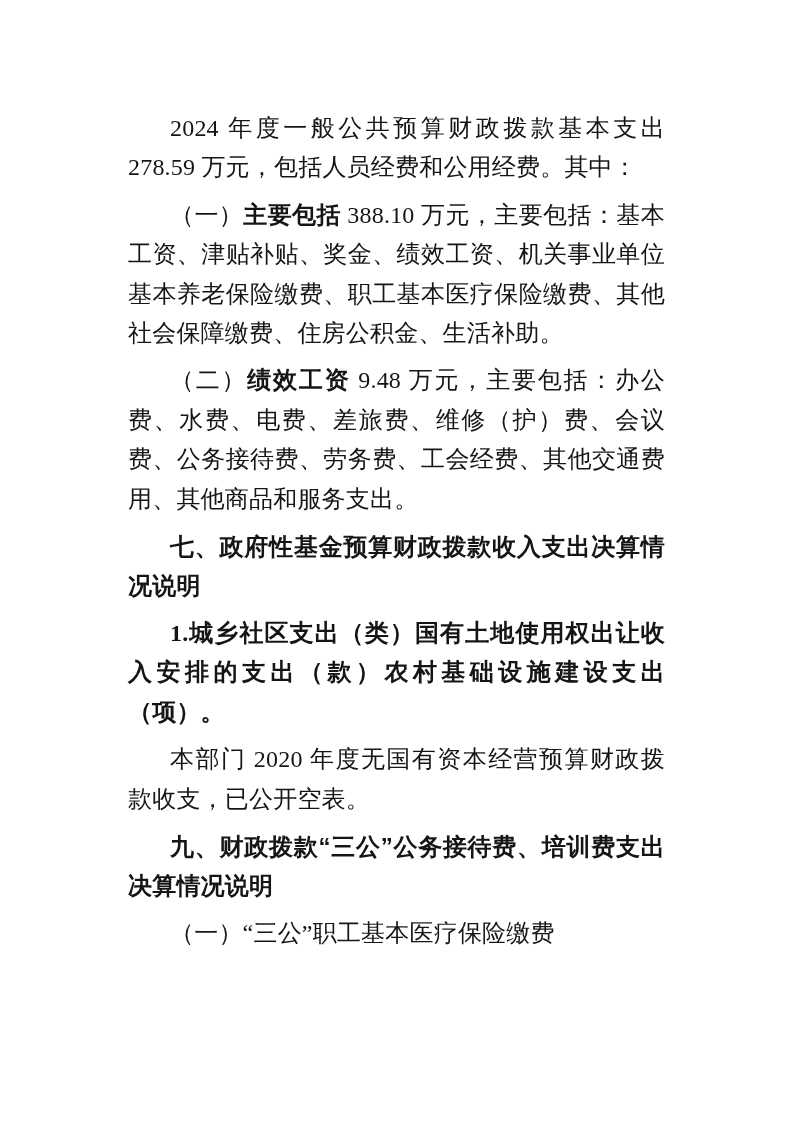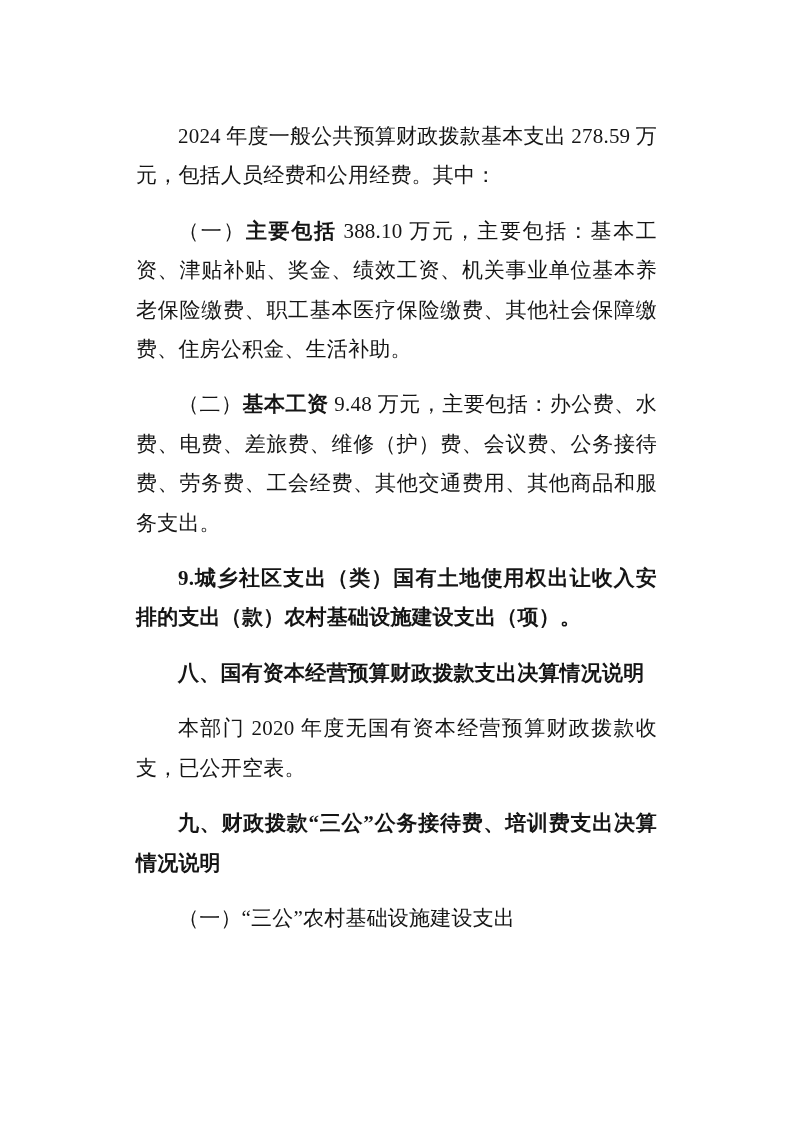--- a/index.html
+++ b/index.html
@@ -11,27 +11,26 @@
     overflow:hidden;
     font-family:"Liberation Serif","DejaVu Serif",serif;
     color:#151515;
   }
   .content{
     position:absolute;
     left:120px;top:101px;
     width:553px;
   }
   .content p{
-    margin:16px;
-    font-size:21px;
+    margin:8px;
+    font-size:24px;
     line-height:39.4px;
     text-align:justify;
     text-indent:42px;
     letter-spacing:0.2px;
-    font-family:Liberation Serif, serif;
   }
   .h-hei{
     font-family:"Liberation Sans","DejaVu Sans",sans-serif;
     font-weight:700;
   }
   .h-kai-bold{
     font-weight:700;
   }
   .h-kai{
     font-weight:400;
@@ -43,29 +42,29 @@
 </head>
 <body>
 
 <div class="page">
   <div class="content">
 
     <p>2024 年度一般公共预算财政拨款基本支出 278.59 万元，包括人员经费和公用经费。其中：</p>
 
     <p><span>（一）</span><span class="b-run">主要包括</span><span> 388.10 万元，主要包括：基本工资、津贴补贴、奖金、绩效工资、机关事业单位基本养老保险缴费、职工基本医疗保险缴费、其他社会保障缴费、住房公积金、生活补助。</span></p>
 
-    <p><span>（二）</span><span class="b-run">基本工资</span><span> 9.48 万元，主要包括：办公费、水费、电费、差旅费、维修（护）费、会议费、公务接待费、劳务费、工会经费、其他交通费用、其他商品和服务支出。</span></p>
+    <p><span>（二）</span><span class="b-run">绩效工资</span><span> 9.48 万元，主要包括：办公费、水费、电费、差旅费、维修（护）费、会议费、公务接待费、劳务费、工会经费、其他交通费用、其他商品和服务支出。</span></p>
+
+    <p class="h-hei">七、政府性基金预算财政拨款收入支出决算情况说明</p>
 
 
-
-    <p class="h-kai-bold">9.城乡社区支出（类）国有土地使用权出让收入安排的支出（款）农村基础设施建设支出（项）。</p>
+    <p class="h-kai-bold">1.城乡社区支出（类）国有土地使用权出让收入安排的支出（款）农村基础设施建设支出（项）。</p>
 
 
-    <p class="h-hei">八、国有资本经营预算财政拨款支出决算情况说明</p>
 
     <p>本部门 2020 年度无国有资本经营预算财政拨款收支，已公开空表。</p>
 
     <p class="h-hei">九、财政拨款“三公”公务接待费、培训费支出决算情况说明</p>
 
-    <p class="h-kai">（一）“三公”农村基础设施建设支出</p>
+    <p class="h-kai">（一）“三公”职工基本医疗保险缴费</p>
 
   </div>
 </div>
 
 </body></html>

